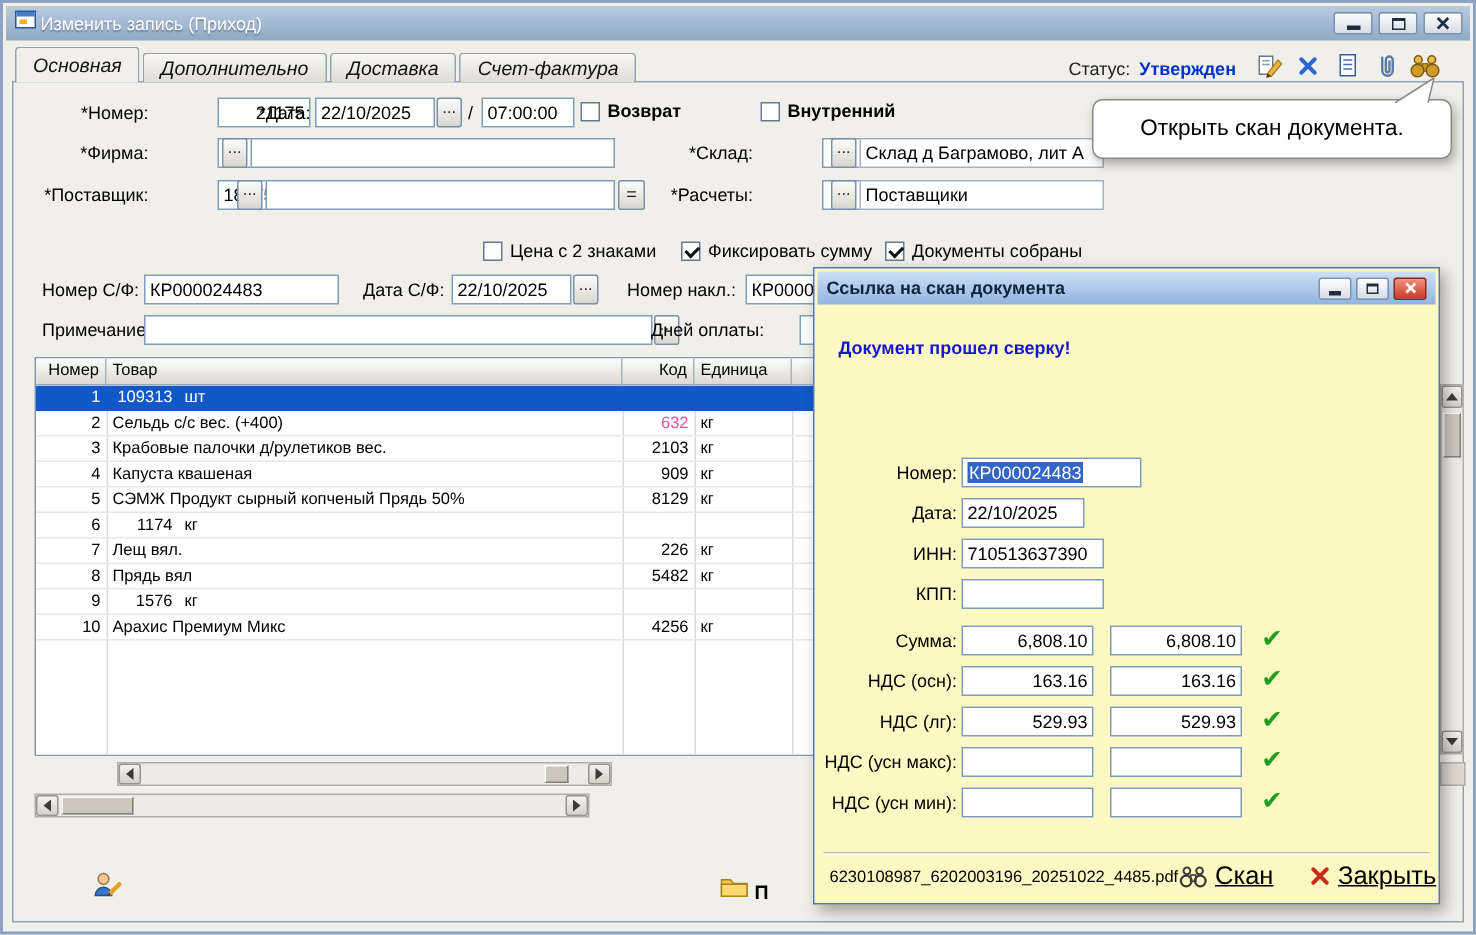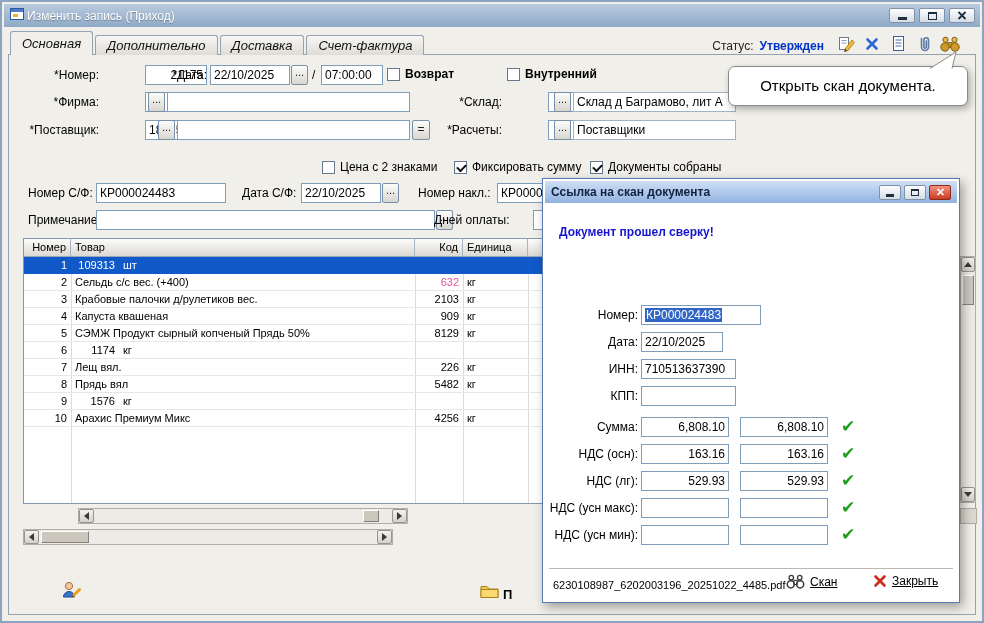--- a/index.html
+++ b/index.html
@@ -63,35 +63,35 @@
   .hsb,.vsb{position:absolute;background:#EDEBE6;border:1px solid #B2AEA6;}
   .sbtn{position:absolute;background:linear-gradient(#F4F2EE,#D5D1C9);border:1px solid #98948C;border-radius:2px;display:flex;align-items:center;justify-content:center;}
   .sthumb{position:absolute;background:#CBC7BD;border:1px solid #fff;border-right-color:#84807A;border-bottom-color:#84807A;}
   .tri-l{width:0;height:0;border:4px solid transparent;border-right:5px solid #3A3A3A;border-left:0;}
   .tri-r{width:0;height:0;border:4px solid transparent;border-left:5px solid #3A3A3A;border-right:0;}
   .tri-u{width:0;height:0;border:4px solid transparent;border-bottom:5px solid #3A3A3A;border-top:0;}
   .tri-d{width:0;height:0;border:4px solid transparent;border-top:5px solid #3A3A3A;border-bottom:0;}
   .sbcorner{position:absolute;left:958px;top:506px;width:17px;height:16px;background:#DCD8D0;border:1px solid #B2AEA6;}
 
   
-  .dialog{position:absolute;left:540px;top:176px;width:418px;height:425px;background:#ffffff;border:1px solid #5878B0;box-shadow:3px 4px 10px rgba(0,0,0,.35);z-index:30;}
+  .dialog{position:absolute;left:540px;top:176px;width:418px;height:425px;background:#fef9c3;border:1px solid #5878B0;box-shadow:3px 4px 10px rgba(0,0,0,.35);z-index:30;}
   .dtitle{position:absolute;left:2px;top:2px;right:2px;height:22px;background:linear-gradient(#CFDFF6,#92B3E0);display:flex;align-items:center;padding:0 6px;}
   .dtitle .dtext{font-size:12px;font-weight:bold;color:#10233F;}
   .dbtns{margin-left:auto;display:flex;gap:3px;}
   .dbtn{width:22px;height:15px;background:linear-gradient(#FDFDFD,#D6DDE6);border:1px solid #7E92AC;border-radius:2px;display:flex;align-items:center;justify-content:center;}
   .dbtn.red{background:linear-gradient(#F2927F,#C83B24);border-color:#8E2814;}
   .dmsg{position:absolute;left:16px;top:46px;font-size:12px;font-weight:bold;color:#1515CF;}
   .dlab{position:absolute;left:2px;width:93px;text-align:right;font-size:12px;color:#000;white-space:nowrap;}
   .dfield{position:absolute;height:20px;background:#fff;border:1px solid #7F9DB9;font-size:12px;line-height:18px;padding:0 3px;white-space:nowrap;overflow:hidden;color:#000;}
   .dfield.money{text-align:right;}
   .selspan{background:#3166C6;color:#fff;padding:0 1px;}
   .check{position:absolute;left:294px;width:22px;font-size:17px;font-weight:bold;color:#1F9E1F;text-align:center;}
   .dsep{position:absolute;left:6px;right:6px;top:389px;height:2px;border-top:1px solid #BDB9B1;border-bottom:1px solid #FFFFFF;}
   .dfile{position:absolute;left:10px;top:400px;font-size:11px;color:#000;white-space:nowrap;}
-  .dact{position:absolute;top:395px;display:flex;align-items:center;gap:5px;font-size:12px;color:#000;}
+  .dact{position:absolute;top:395px;display:flex;align-items:center;gap:5px;font-size:17px;color:#000;}
   .dact .alabel{text-decoration:underline;}
 
   
   .balloon{position:absolute;left:726px;top:64px;width:240px;height:40px;background:#fff;border:1px solid #8A8A8A;border-radius:7px;box-shadow:2px 3px 7px rgba(0,0,0,.3);z-index:60;font-size:15px;color:#000;text-align:center;line-height:38px;white-space:nowrap;}
   .tail{position:absolute;left:916px;top:49px;z-index:61;}
 
   .bottomicon{position:absolute;}
   .folderlabel{position:absolute;left:501px;top:585px;font-size:13px;font-weight:bold;color:#000;}
 </style>
 </head>

